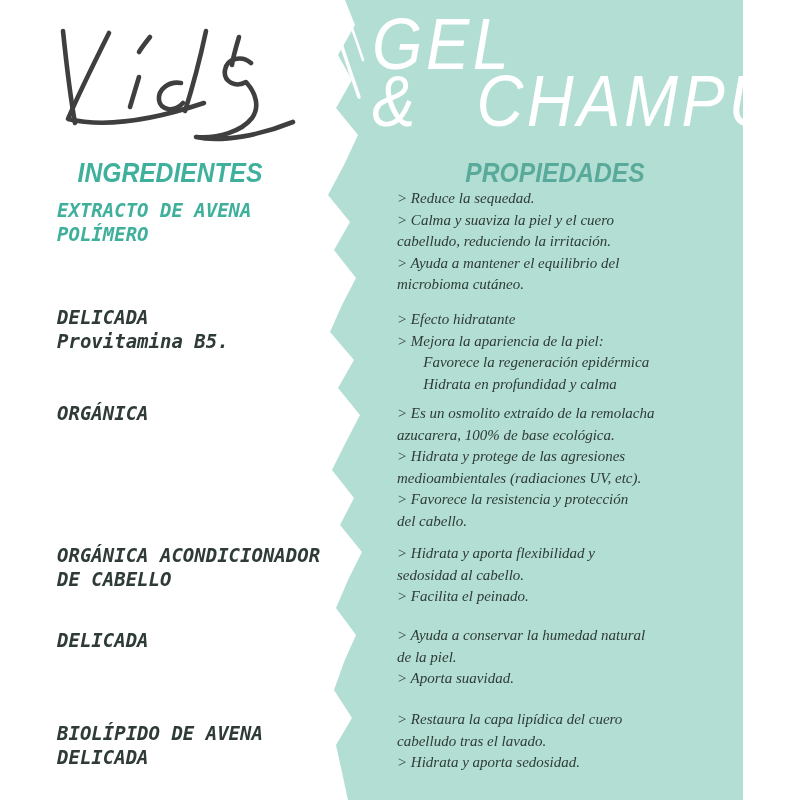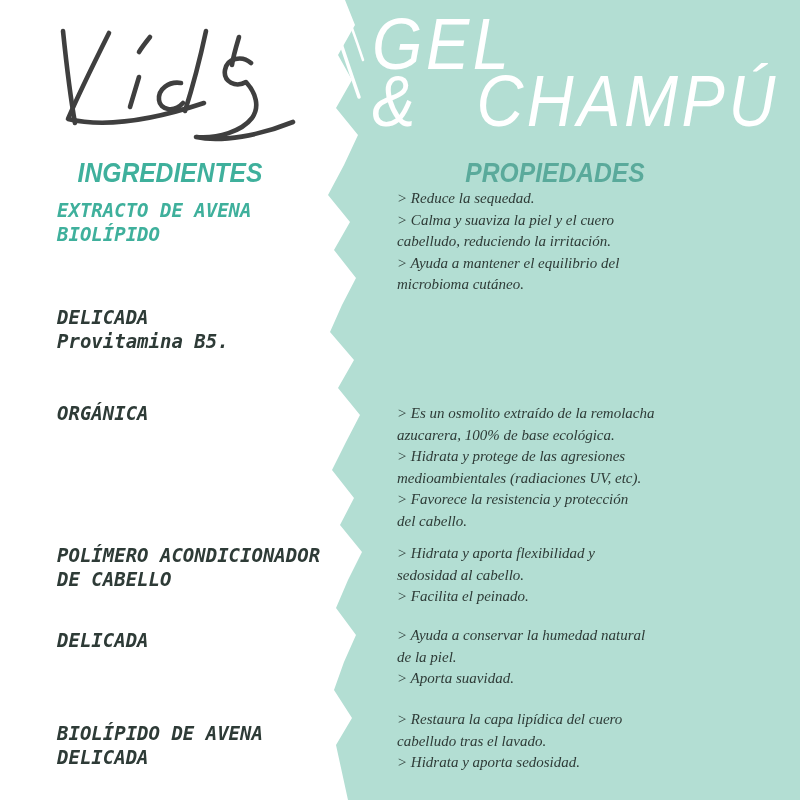--- a/index.html
+++ b/index.html
@@ -5,21 +5,21 @@
   :root{
     --mint-bg:#b3ded3;
     --teal-text:#3fb09c;
     --propiedades-text:#5aaa9b;
     --dark-text:#2e3b37;
     --logo-ink:#3f3f3f;
     --white:#ffffff;
   }
   html,body{margin:0;padding:0;}
   body{background:#fff;font-family:"Liberation Sans",sans-serif;}
-  .page{position:relative;width:800px;height:800px;background:#fff;overflow:hidden;}
+  .page{position:relative;width:743px;height:800px;background:#fff;overflow:hidden;}
 
   .brush{position:absolute;left:0;top:0;width:800px;height:800px;}
 
   
   .logo{position:absolute;left:46px;top:24px;width:250px;height:132px;}
   .logo svg{width:100%;height:100%;}
   .logo path{stroke:var(--logo-ink);stroke-width:4.6;fill:none;stroke-linecap:round;stroke-linejoin:round;}
 
   
   .product-title{
@@ -98,39 +98,43 @@
 
   <h1 class="product-title">
     <span class="tline">GEL</span>
     <span class="tline tline2">&amp; CHAMPÚ</span>
   </h1>
 
   <div class="col-header left">INGREDIENTES</div>
   <div class="col-header right">PROPIEDADES</div>
 
   <div class="ing teal i1">EXTRACTO DE AVENA
-BIOLÍPIDO</div>
+POLÍMERO</div>
   <div class="props p1">&gt; Reduce la sequedad.
 &gt; Calma y suaviza la piel y el cuero
 cabelludo, reduciendo la irritación.
 &gt; Ayuda a mantener el equilibrio del
 microbioma cutáneo.</div>
 
   <div class="ing i2">DELICADA
 Provitamina B5.</div>
+  <div class="props p2">&gt; Efecto hidratante
+&gt; Mejora la apariencia de la piel:
+       Favorece la regeneración epidérmica
+       Hidrata en profundidad y calma</div>
 
   <div class="ing i3">ORGÁNICA</div>
   <div class="props p3">&gt; Es un osmolito extraído de la remolacha
 azucarera, 100% de base ecológica.
 &gt; Hidrata y protege de las agresiones
 medioambientales (radiaciones UV, etc).
 &gt; Favorece la resistencia y protección
 del cabello.</div>
 
-  <div class="ing i4">POLÍMERO ACONDICIONADOR
+  <div class="ing i4">ORGÁNICA ACONDICIONADOR
 DE CABELLO</div>
   <div class="props p4">&gt; Hidrata y aporta flexibilidad y
 sedosidad al cabello.
 &gt; Facilita el peinado.</div>
 
   <div class="ing i5">DELICADA</div>
   <div class="props p5">&gt; Ayuda a conservar la humedad natural
 de la piel.
 &gt; Aporta suavidad.</div>
 

